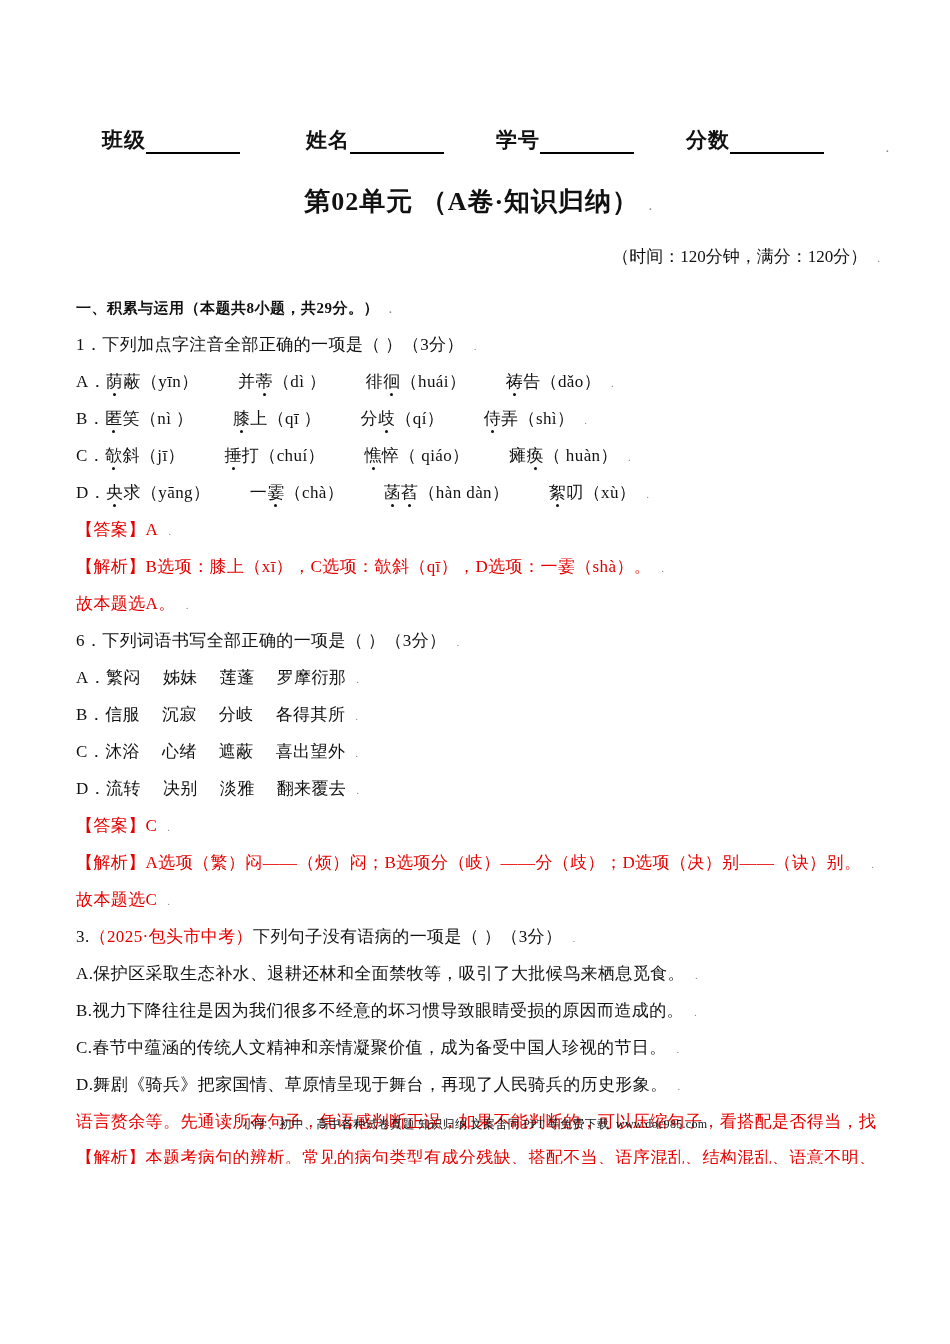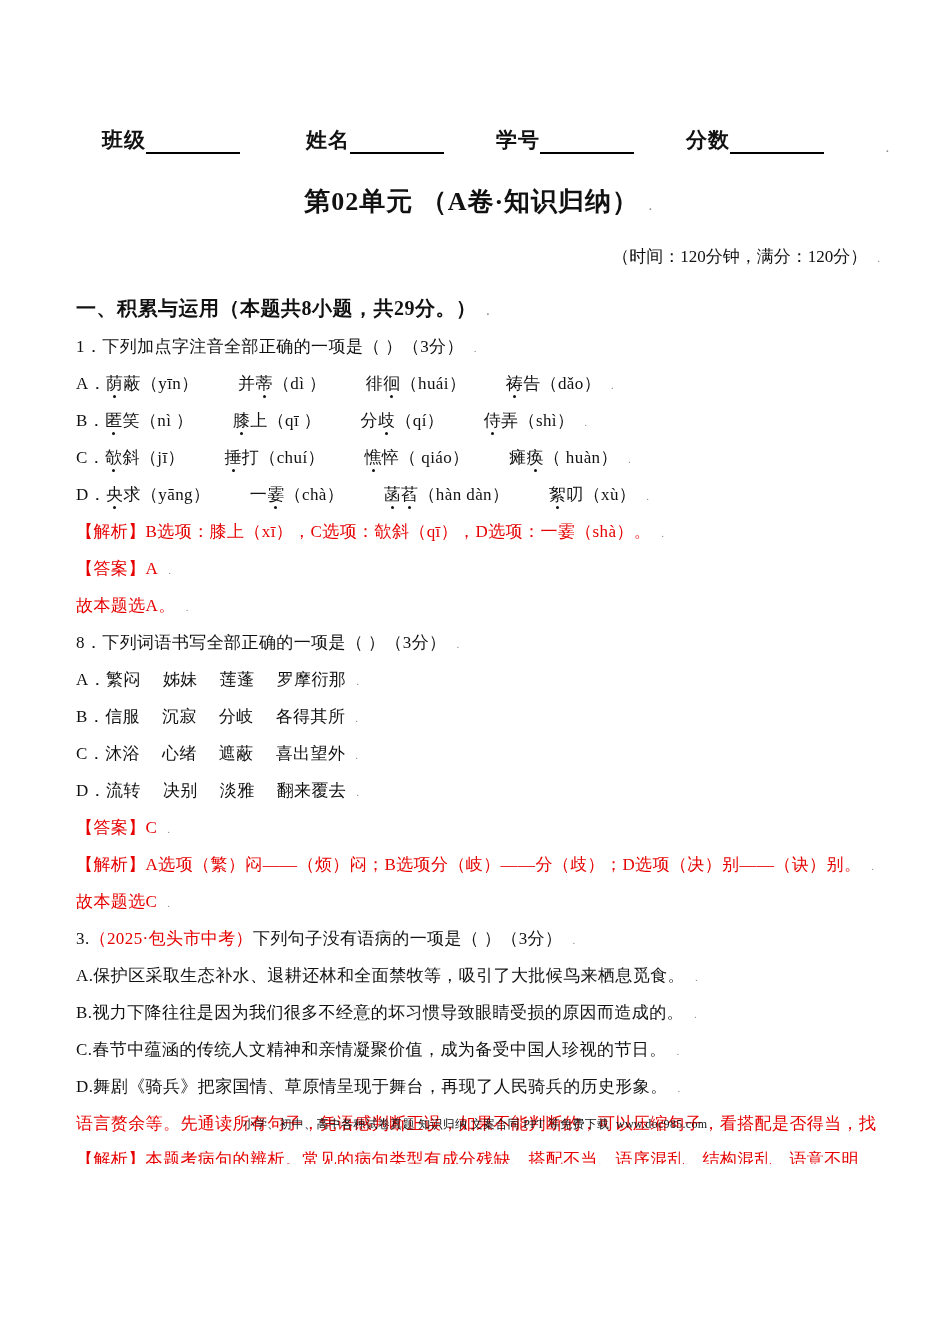--- a/index.html
+++ b/index.html
@@ -23,21 +23,21 @@
   .hfield{display:inline-flex;align-items:flex-end;margin-right:52px;}
   .hfield.first{margin-right:66px;}
   .hlabel{letter-spacing:1px;}
   .blank{display:inline-block;width:94px;height:1.05em;border-bottom:2px solid #000;}
 
   .title{
     text-align:center;font-weight:bold;font-size:26px;
     margin-top:30px;letter-spacing:1px;
   }
   .subtitle{text-align:right;font-size:17px;margin-top:26px;}
-  .sec{font-weight:bold;font-size:20px;margin-top:22px;line-height:36px;letter-spacing:0.5px;}
+  .sec{font-weight:bold;font-size:15px;margin-top:22px;line-height:36px;letter-spacing:0.5px;}
 
   .ln{margin:0;font-size:17px;line-height:36px;letter-spacing:0.4px;}
   .red{color:#e60000;}
 
   
   .pm::after{
     content:".";
     color:#8a8a8a;
     font-size:11px;
     margin-left:10px;
@@ -89,25 +89,25 @@
     <div class="title pm">第02单元 （A卷·知识归纳）</div>
     <div class="subtitle pm">（时间：120分钟，满分：120分）</div>
 
     <div class="sec pm">一、积累与运用（本题共8小题，共29分。）</div>
 
     <p class="ln pm">1．下列加点字注音全部正确的一项是（  ）（3分）</p>
     <p class="ln pm">A．<span class="udot">荫</span>蔽（yīn）　　 并<span class="udot">蒂</span>（dì ）　　 徘<span class="udot">徊</span>（huái）　　 <span class="udot">祷</span>告（dǎo）</p>
     <p class="ln pm">B．<span class="udot">匿</span>笑（nì ）　　 <span class="udot">膝</span>上（qī ）　　 分<span class="udot">歧</span>（qí）　　 <span class="udot">侍</span>弄（shì）</p>
     <p class="ln pm">C．<span class="udot">欹</span>斜（jī）　　 <span class="udot">捶</span>打（chuí）　　 <span class="udot">憔</span>悴（ qiáo）　　 瘫<span class="udot">痪</span>（ huàn）</p>
     <p class="ln pm">D．<span class="udot">央</span>求（yāng）　　 一<span class="udot">霎</span>（chà）　　 <span class="udot">菡</span><span class="udot">萏</span>（hàn dàn）　　 <span class="udot">絮</span>叨（xù）</p>
+    <p class="ln pm red">【答案】A</p>
     <p class="ln pm red">【解析】B选项：膝上（xī），C选项：欹斜（qī），D选项：一霎（shà）。</p>
-    <p class="ln pm red">【答案】A</p>
     <p class="ln pm red">故本题选A。</p>
 
-    <p class="ln pm">8．下列词语书写全部正确的一项是（  ）（3分）</p>
+    <p class="ln pm">6．下列词语书写全部正确的一项是（  ）（3分）</p>
     <p class="ln pm">A．繁闷　 姊妹　 莲蓬　 罗摩衍那</p>
     <p class="ln pm">B．信服　 沉寂　 分岐　 各得其所</p>
     <p class="ln pm">C．沐浴　 心绪　 遮蔽　 喜出望外</p>
     <p class="ln pm">D．流转　 决别　 淡雅　 翻来覆去</p>
     <p class="ln pm red">【答案】C</p>
     <p class="ln pm red">【解析】A选项（繁）闷——（烦）闷；B选项分（岐）——分（歧）；D选项（决）别——（诀）别。</p>
     <p class="ln pm red">故本题选C</p>
 
     <p class="ln pm"><span>3.</span><span class="red">（2025·包头市中考）</span><span>下列句子没有语病的一项是（  ）（3分）</span></p>
     <p class="ln pm">A.保护区采取生态补水、退耕还林和全面禁牧等，吸引了大批候鸟来栖息觅食。</p>

